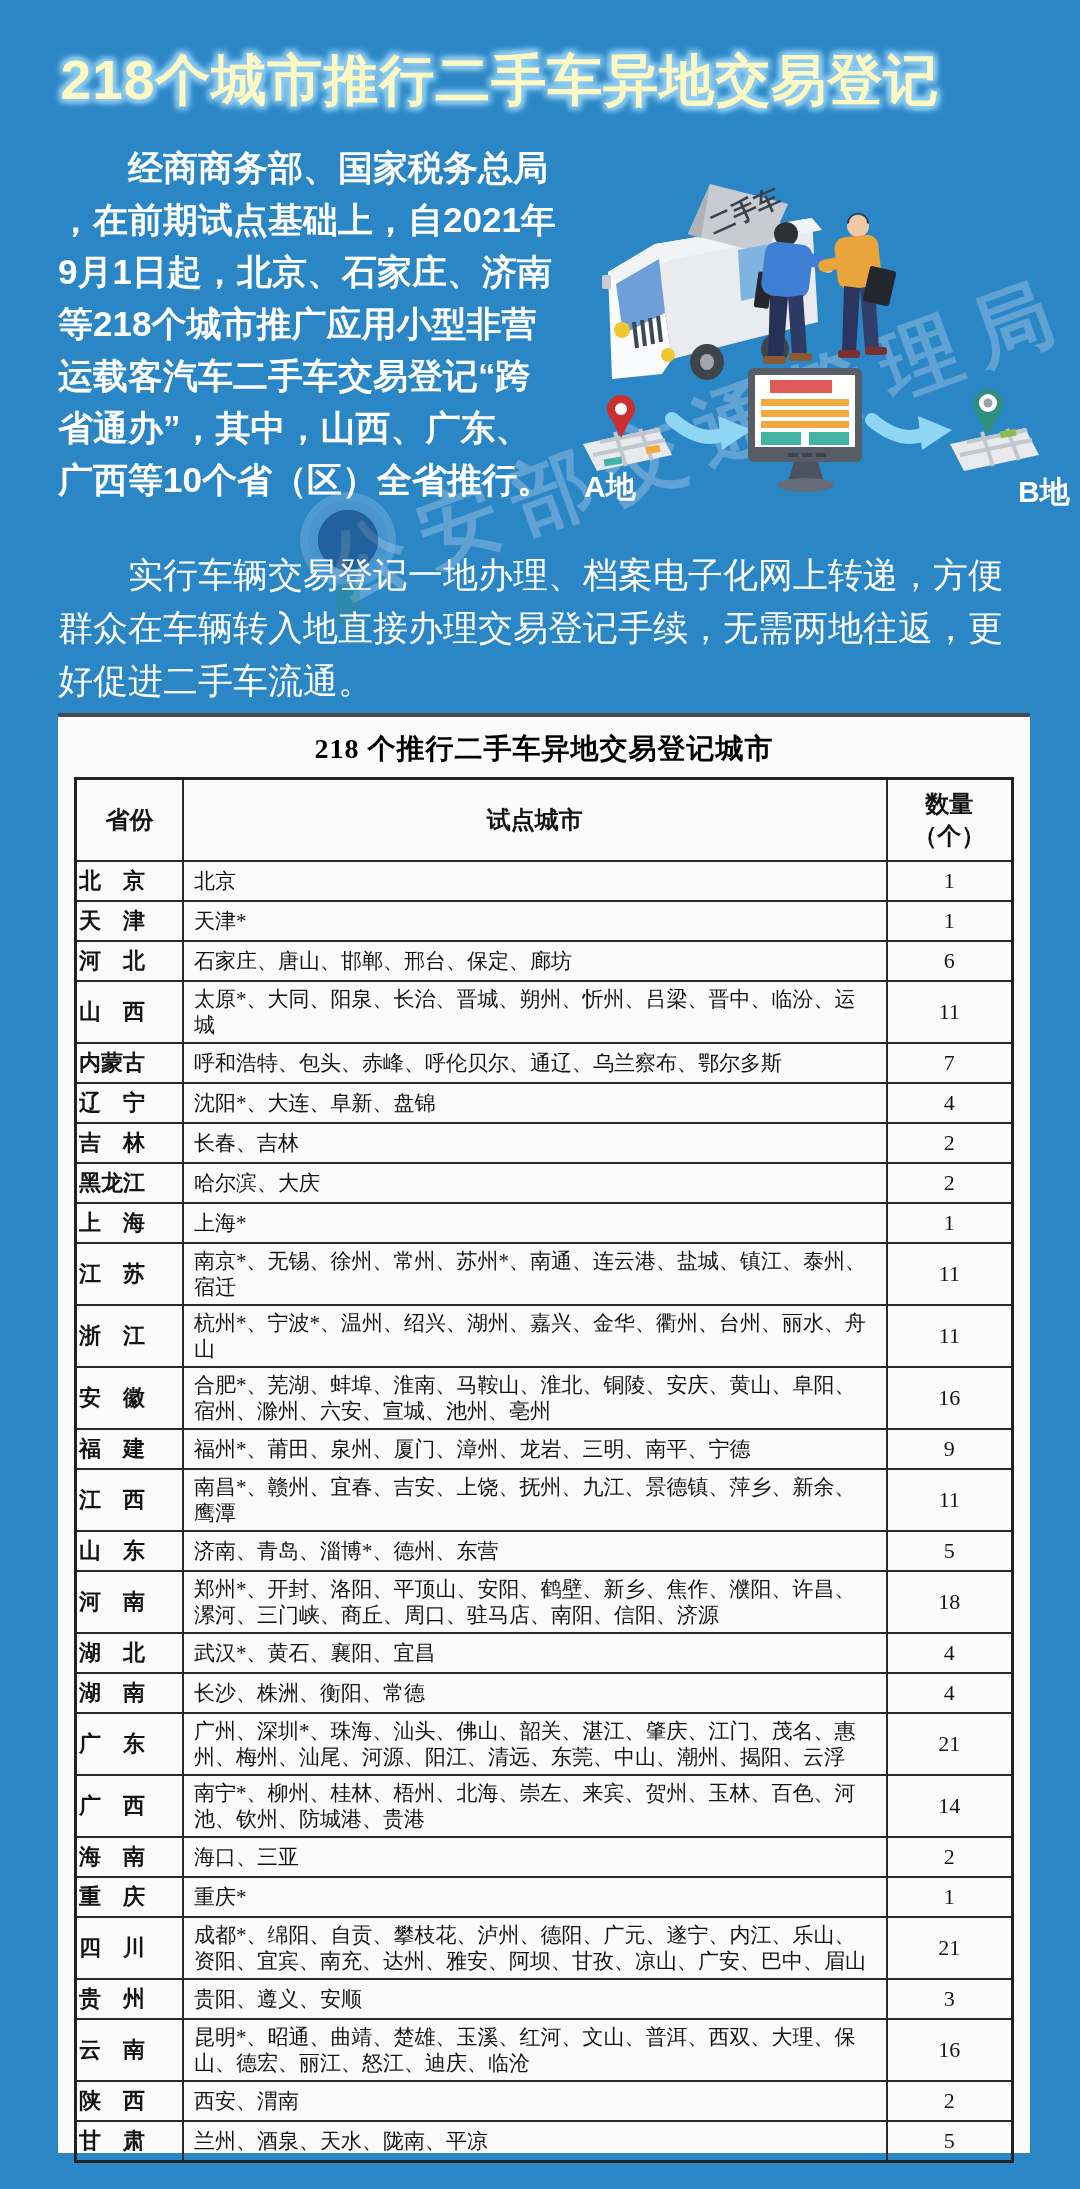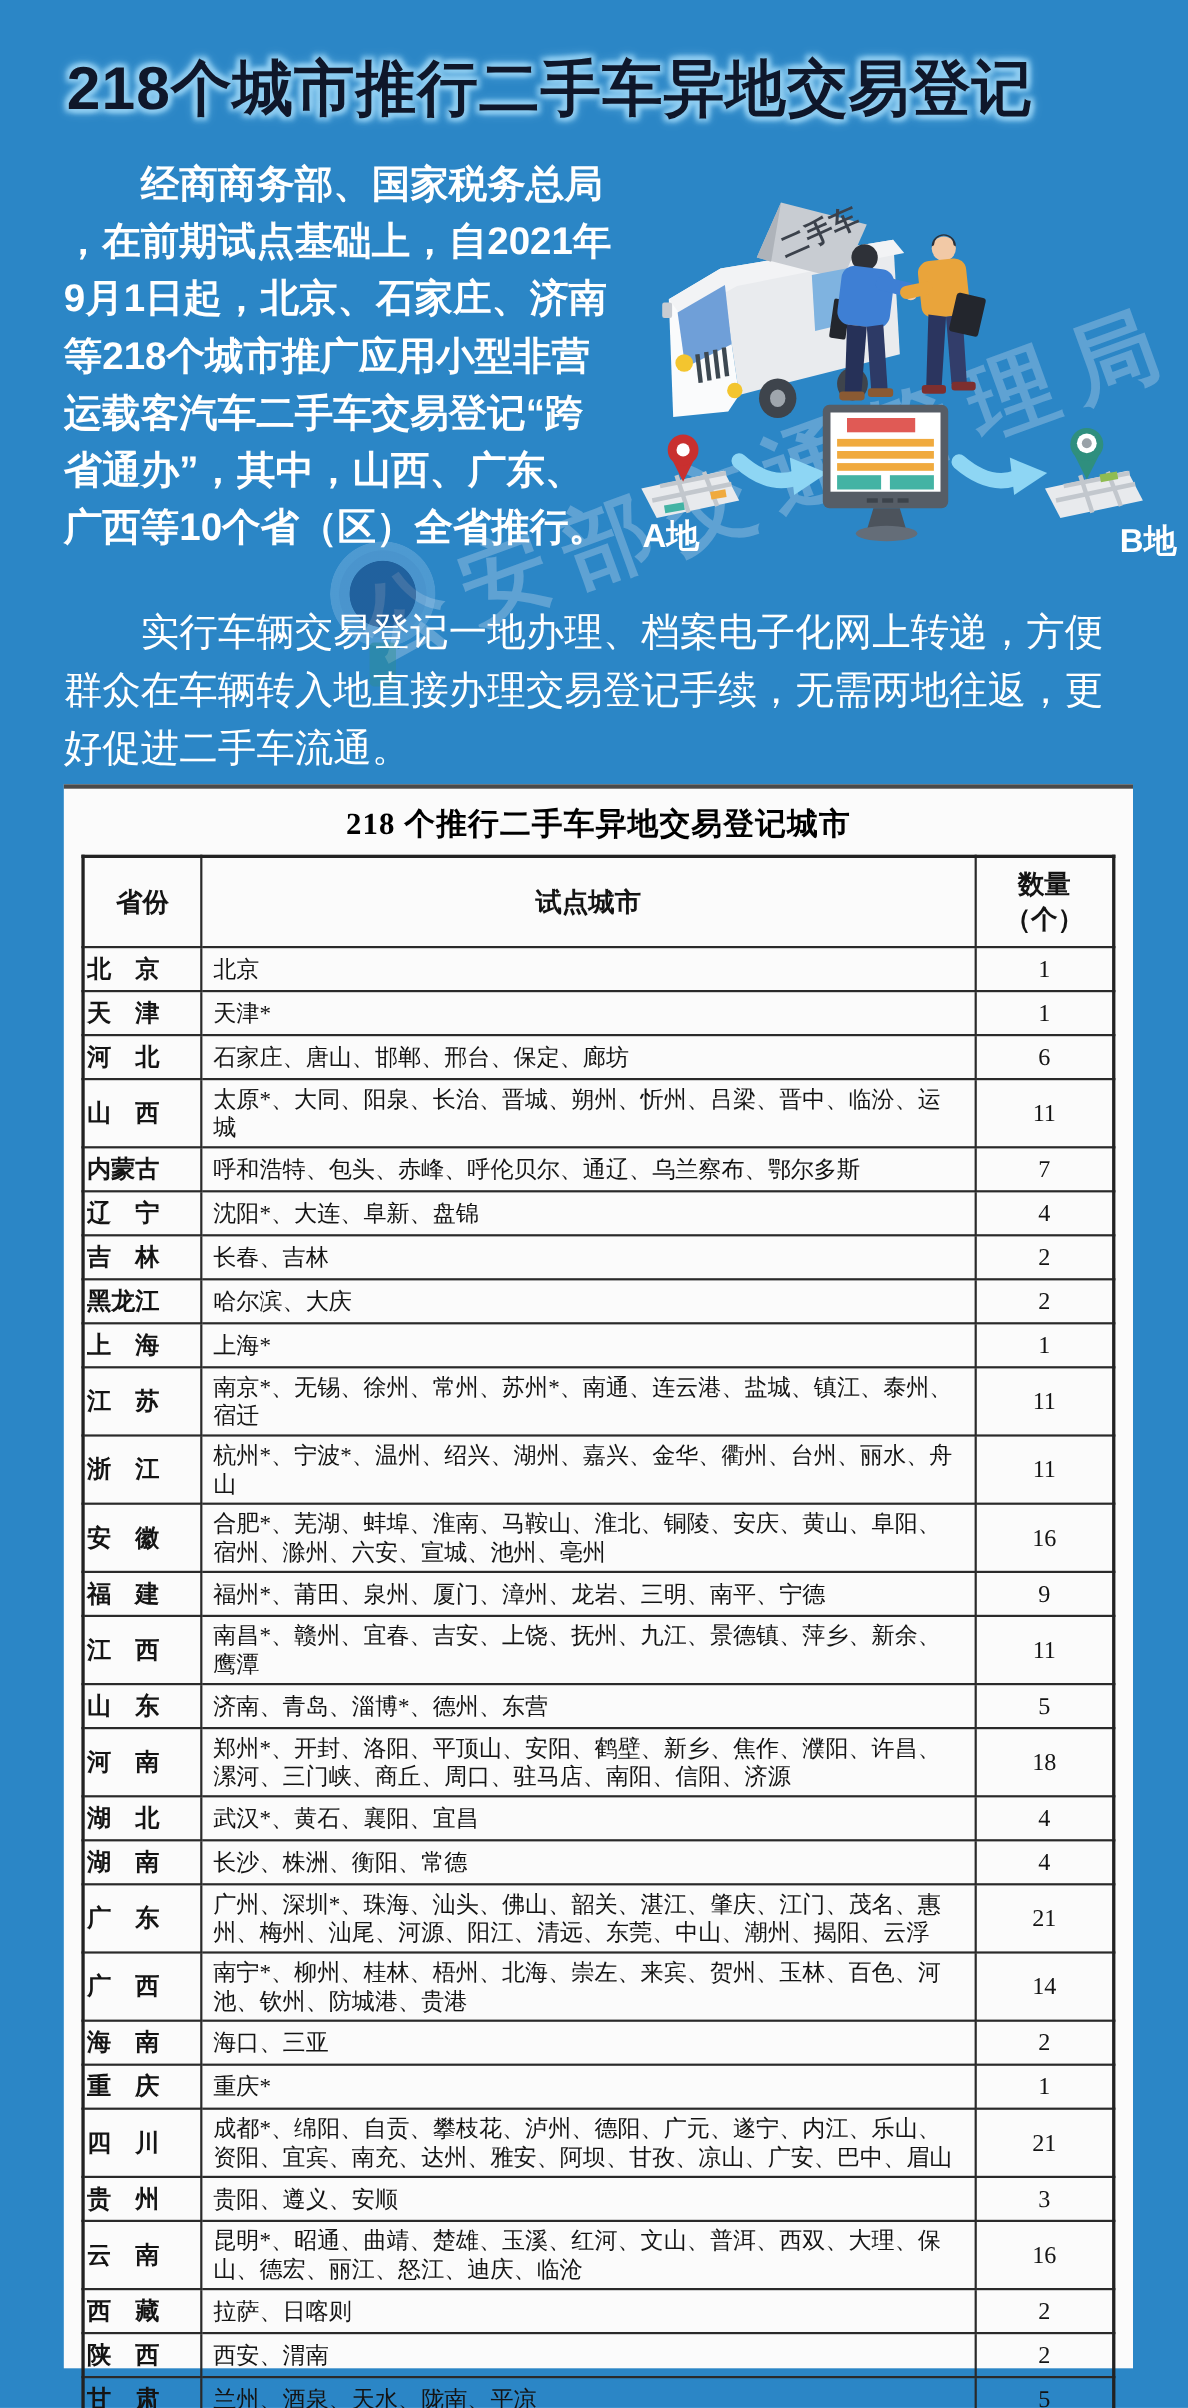--- a/index.html
+++ b/index.html
@@ -32,21 +32,21 @@
       rgba(160,200,235,0) 71%);
   }
   .badge .ribbon {
     position:absolute; left:36px; top:92px; width:24px; height:40px; border-radius:4px;
     background:rgba(46,143,127,0.65);
   }
   
   .main-title {
     position:absolute; left:55px; top:44px; width:890px;
     text-align:center;
-    font-size:55px; font-weight:bold; color:#0f172a; letter-spacing:1px;
+    font-size:55px; font-weight:bold; color:#fef9c3; letter-spacing:1px;
     text-shadow:-3px -3px 5px #8fcdf1, 3px -3px 5px #8fcdf1,
                 -3px 3px 5px #8fcdf1, 3px 3px 5px #8fcdf1, 0 0 12px #9ad3f4;
     z-index:2;
   }
   
   .intro {
     position:absolute; left:58px; top:142px; width:505px;
     color:#fff; font-weight:bold; font-size:35px; line-height:52px;
     z-index:2;
   }
@@ -368,25 +368,20 @@
           <td class="cell-province">贵　州</td>
           <td class="cell-cities">贵阳、遵义、安顺</td>
           <td class="cell-count">3</td>
         </tr>
         <tr>
           <td class="cell-province">云　南</td>
           <td class="cell-cities">昆明*、昭通、曲靖、楚雄、玉溪、红河、文山、普洱、西双、大理、保山、德宏、丽江、怒江、迪庆、临沧</td>
           <td class="cell-count">16</td>
         </tr>
         <tr>
-          <td class="cell-province">西　藏</td>
-          <td class="cell-cities">拉萨、日喀则</td>
-          <td class="cell-count">2</td>
-        </tr>
-        <tr>
           <td class="cell-province">陕　西</td>
           <td class="cell-cities">西安、渭南</td>
           <td class="cell-count">2</td>
         </tr>
         <tr>
           <td class="cell-province">甘　肃</td>
           <td class="cell-cities">兰州、酒泉、天水、陇南、平凉</td>
           <td class="cell-count">5</td>
         </tr>
       </tbody>

